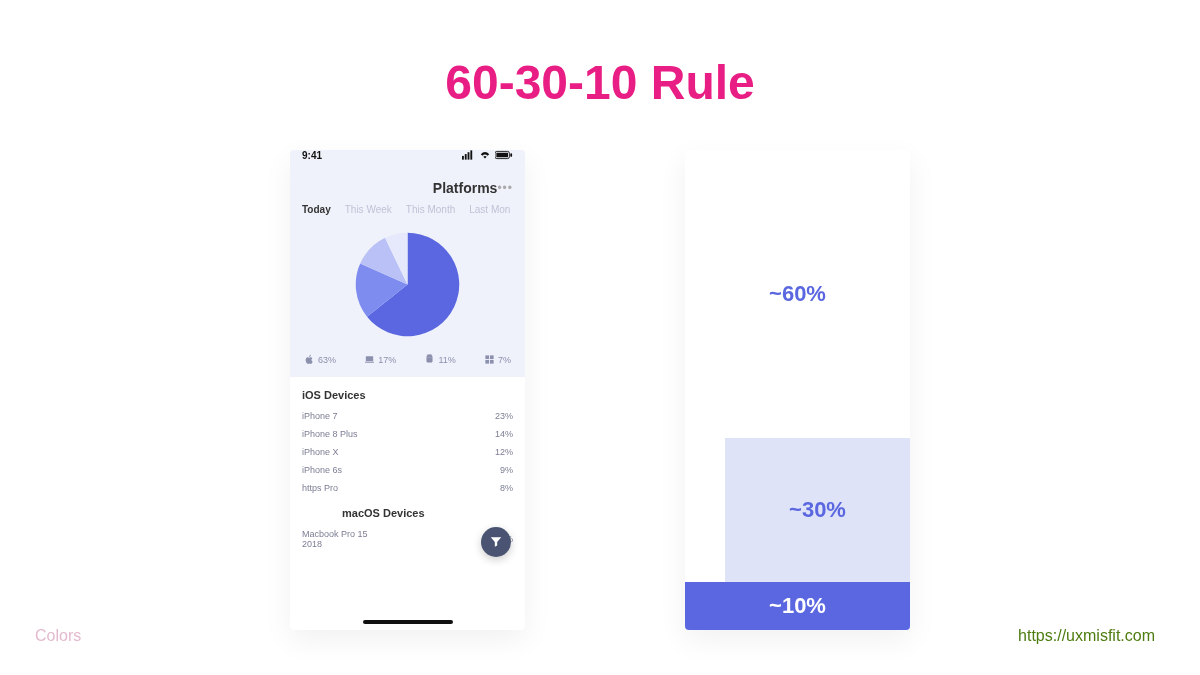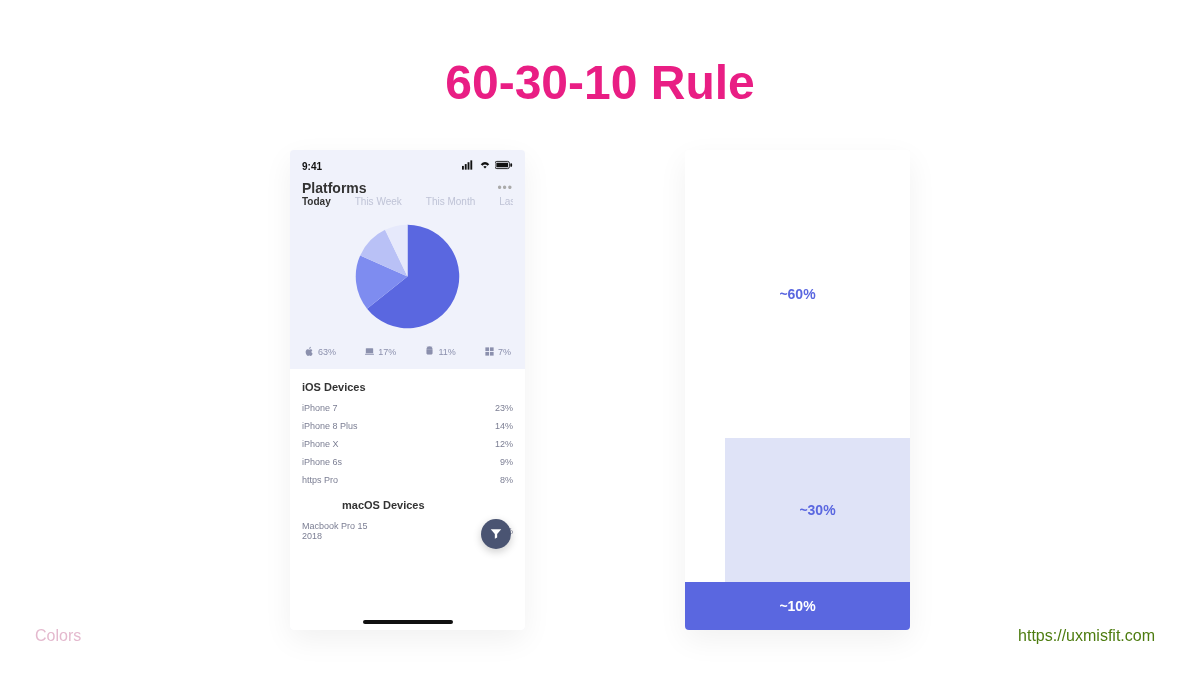--- a/index.html
+++ b/index.html
@@ -38,36 +38,36 @@
       border-radius: 4px;
       box-shadow: 0 10px 30px rgba(0,0,0,0.06);
       overflow: hidden;
       display: flex;
       flex-direction: column;
       position: relative;
     }
     .status-bar {
       height: 22px;
       display: flex;
-      align-items: flex-end;
+      align-items: flex-start;
       justify-content: space-between;
       padding: 0 12px;
       font-size: 10px;
       font-weight: 600;
       color: #111;
     }
     .status-right { display:flex; gap:4px; align-items:center; }
     .card-top { padding: 8px 12px 12px; }
     .card-top-head {
-      display:flex; justify-content:space-between; align-items:center;
-      margin-bottom: 0;
+      display:flex; justify-content:flex-end; align-items:center;
+      margin-bottom: 8px;
     }
     .section-title { font-size: 14px; font-weight: 700; color: #333; }
     .dots { color:#aaa; font-size:12px; letter-spacing:1px; }
-    .tabs { display:flex; gap:24px; font-size:10px; color:#bfc3d6; margin-bottom:12px; overflow:hidden; white-space:nowrap; }
+    .tabs { display:flex; gap:14px; font-size:10px; color:#bfc3d6; margin-bottom:12px; overflow:hidden; white-space:nowrap; }
     .tabs .active { color:#333; font-weight:700; }
     .pie-wrap { display:flex; justify-content:center; margin-bottom:12px; }
     .pie-chart { width:115px; height:115px; }
     .platform-icons {
       display:flex; justify-content:space-between; font-size:9px; color:#8b90ad; padding:0 2px;
     }
     .platform-icons .pi { display:flex; align-items:center; gap:3px; }
     .platform-icons svg { width:11px; height:11px; fill:#8b90ad; }
     .card-bottom {
       flex:1;
@@ -99,21 +99,21 @@
       height: 480px;
       box-shadow: 0 10px 30px rgba(0,0,0,0.06);
       display:flex;
       flex-direction:column;
       border-radius: 4px;
       overflow:hidden;
     }
     .stack div {
       display:flex; align-items:center; justify-content:center;
       font-weight:700;
-      font-size: 14px;
+      font-size: 22px;
     }
     .stack .s60 { flex:60; background:#ffffff; color:#5a67e0; }
     .stack .s30 { flex:30; background:#dfe3f7; color:#5a67e0;margin-left:40px; }
     .stack .s10 { flex:10; background:#5a67e0; color:#ffffff; }
     
     .footer-left {
       position:absolute; left:35px; bottom:30px;
       color:#e4b9ce; font-size:16px;
     }
     .footer-right {

